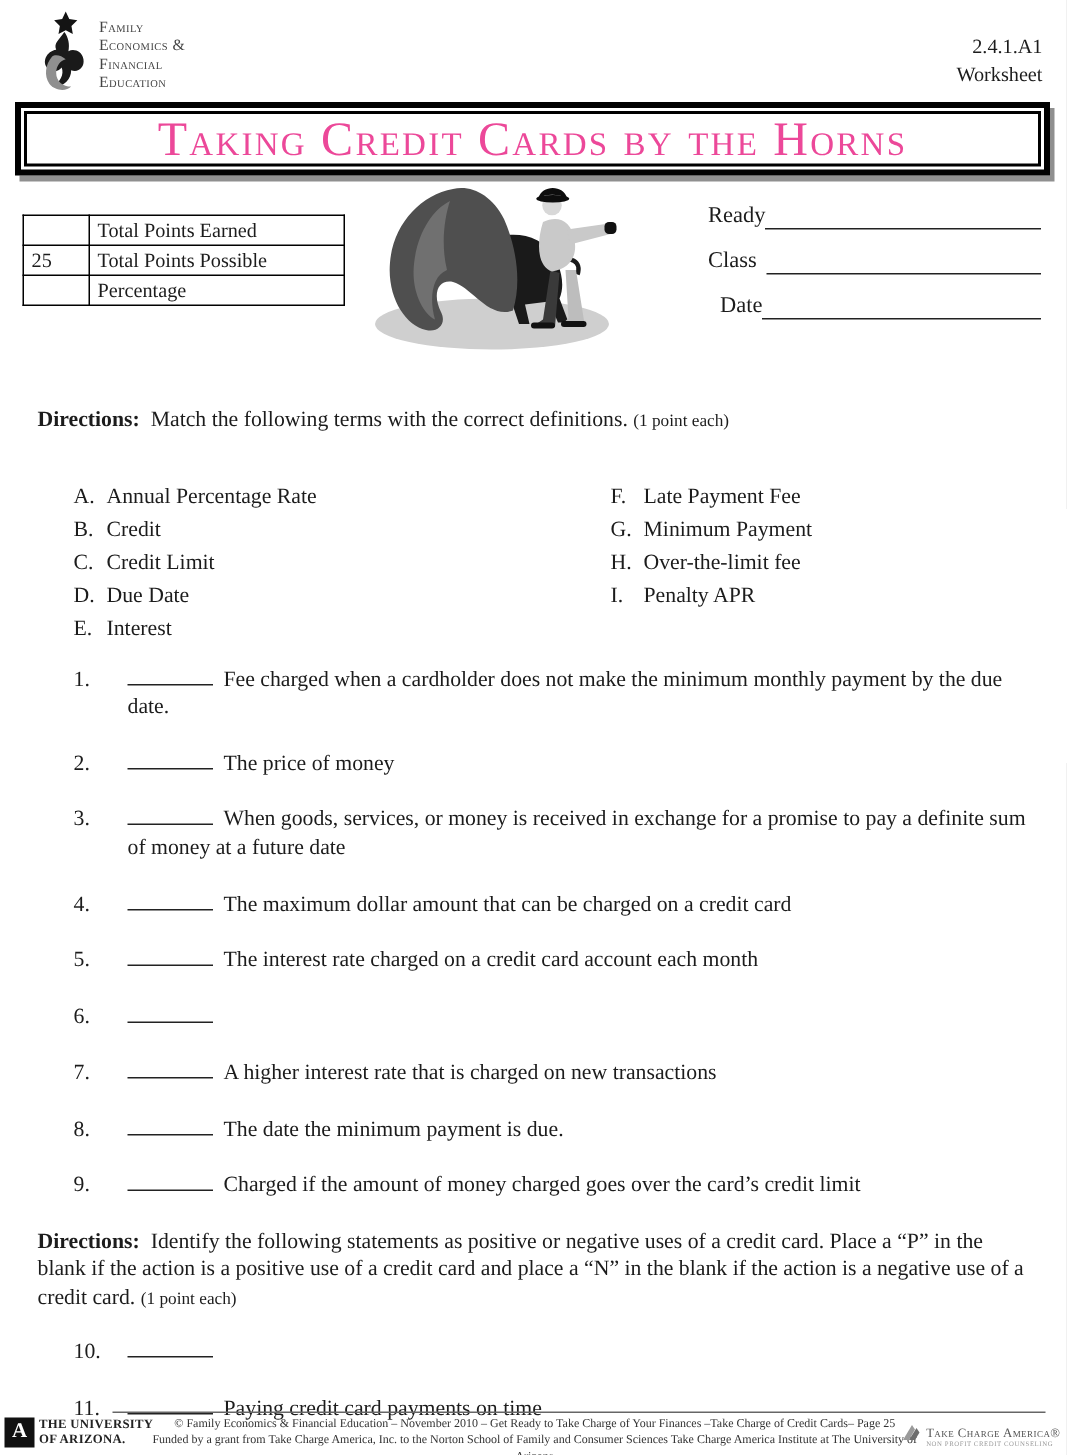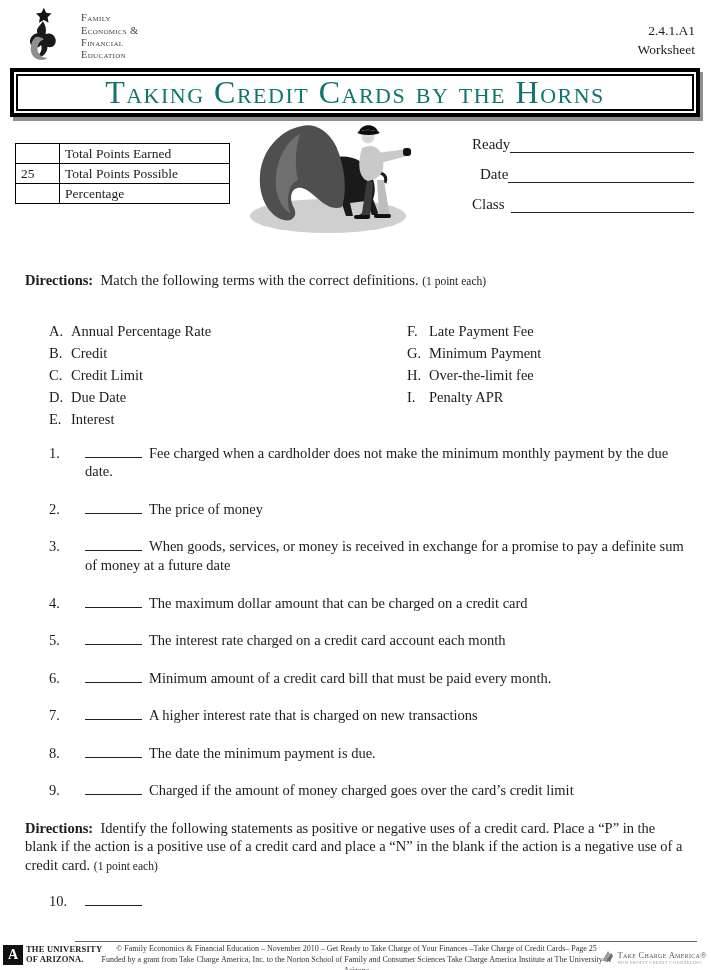--- a/index.html
+++ b/index.html
@@ -5,35 +5,35 @@
   * { margin:0; padding:0; box-sizing:border-box; }
   html,body { background:#e8e8e8; }
   .page {
     position:relative; width:711px; height:970px; margin:0 auto;
     background:#ffffff; font-family:"Liberation Serif", serif; color:#1c1c1c;
     overflow:hidden;
   }
 
   
   .logo { position:absolute; left:22px; top:6px; display:flex; align-items:center; gap:4px; }
-  .logo-text { font-variant:small-caps; font-size:10.5px; line-height:1.18; color:#444; letter-spacing:.3px;margin-left:15px; }
+  .logo-text { font-variant:small-caps; font-size:10.5px; line-height:1.18; color:#444; letter-spacing:.3px; }
   .doc-code { position:absolute; right:16px; top:22px; text-align:right; font-size:13.5px; line-height:1.4; }
 
   
   .banner {
     position:absolute; left:10px; top:68px; width:690px; height:49px;
     border:4px solid #000; background:#fff;
     box-shadow:3px 4px 0 #8f8f8f;
   }
   .banner-inner {
     position:absolute; left:2px; right:2px; top:2px; bottom:2px;
     border:2px solid #000; display:flex; align-items:center; justify-content:center;
   }
   .banner-title {
-    font-variant:small-caps; font-size:32px; letter-spacing:1.5px; color:#0f766e;
+    font-variant:small-caps; font-size:32px; letter-spacing:1.5px; color:#ec4899;
     white-space:nowrap;
   }
 
   
   .score-table { position:absolute; left:15px; top:143px; border-collapse:collapse; font-size:13.5px; }
   .score-table td { border:1.5px solid #000; height:20px; padding:0 5px; }
   .score-table td.sc { width:44px; text-align:left; }
   .score-table td.lb { width:170px; }
 
   
@@ -157,26 +157,26 @@
       <path d="M119,12 C121,3 136,3 138,12 C132,9 124,9 119,12 Z" fill="#0d0d0d"></path>
       <ellipse cx="128.5" cy="12.5" rx="11" ry="2.5" fill="#0d0d0d"></ellipse>
     </svg>
   </div>
 
   <div class="fields">
     <div class="field-row r1">
       <span class="flabel">Ready</span>
       <span class="fline"></span>
     </div>
+    <div class="field-row r3">
+      <span class="flabel">Class</span>
+      <span class="fline"></span>
+    </div>
     <div class="field-row r2">
       <span class="flabel">Date</span>
-      <span class="fline"></span>
-    </div>
-    <div class="field-row r3">
-      <span class="flabel">Class</span>
       <span class="fline"></span>
     </div>
   </div>
 
   <div class="body">
 
     <p class="directions">
       <b>Directions:</b>&nbsp;
       <span>Match the following terms with the correct definitions.</span>
       <span class="pts">(1 point each)</span>
@@ -241,21 +241,21 @@
       <div class="q-row">
         <span class="q-num">4.</span>
         <span class="q-body"><span class="blank"></span><span>The maximum dollar amount that can be charged on a credit card</span></span>
       </div>
       <div class="q-row">
         <span class="q-num">5.</span>
         <span class="q-body"><span class="blank"></span><span>The interest rate charged on a credit card account each month</span></span>
       </div>
       <div class="q-row">
         <span class="q-num">6.</span>
-        <span class="q-body"><span class="blank"></span><span>Minimum amount of a credit card bill that must be paid every month.</span></span>
+        <span class="q-body"><span class="blank"></span></span>
       </div>
       <div class="q-row">
         <span class="q-num">7.</span>
         <span class="q-body"><span class="blank"></span><span>A higher interest rate that is charged on new transactions</span></span>
       </div>
       <div class="q-row">
         <span class="q-num">8.</span>
         <span class="q-body"><span class="blank"></span><span>The date the minimum payment is due.</span></span>
       </div>
       <div class="q-row">
@@ -267,20 +267,24 @@
     <p class="directions second">
       <b>Directions:</b>&nbsp;
       <span>Identify the following statements as positive or negative uses of a credit card. Place a “P” in the blank if the action is a positive use of a credit card and place a “N” in the blank if the action is a negative use of a credit card.</span>
       <span class="pts">(1 point each)</span>
     </p>
 
     <div class="questions">
       <div class="q-row">
         <span class="q-num">10.</span>
         <span class="q-body"><span class="blank"></span></span>
+      </div>
+      <div class="q-row">
+        <span class="q-num">11.</span>
+        <span class="q-body"><span class="blank"></span><span>Paying credit card payments on time</span></span>
       </div>
     </div>
 
   </div>
 
   <div class="footer-rule"></div>
 
   <div class="ua-logo">
     <span class="ua-a">A</span>
     <span class="ua-text">

